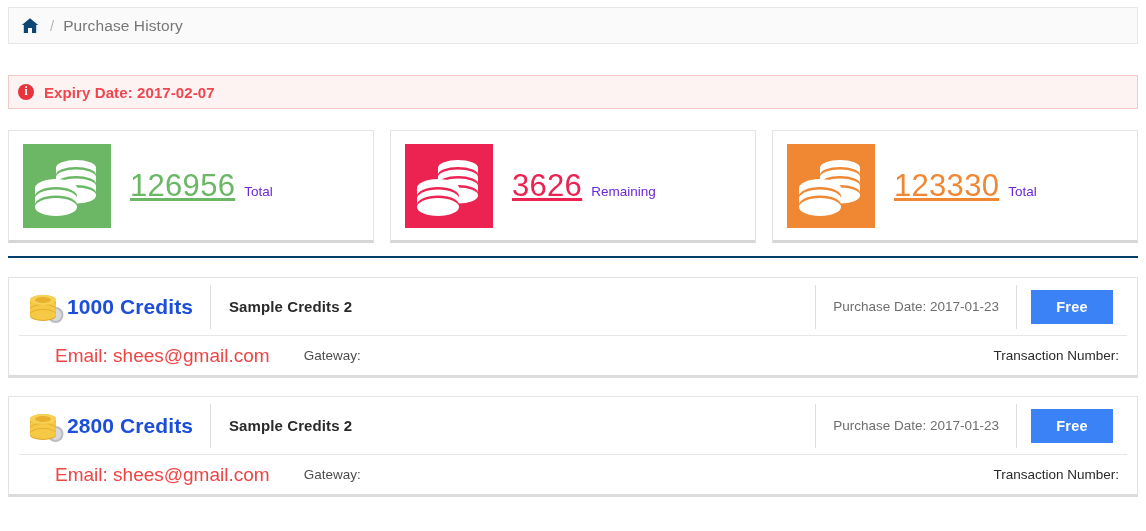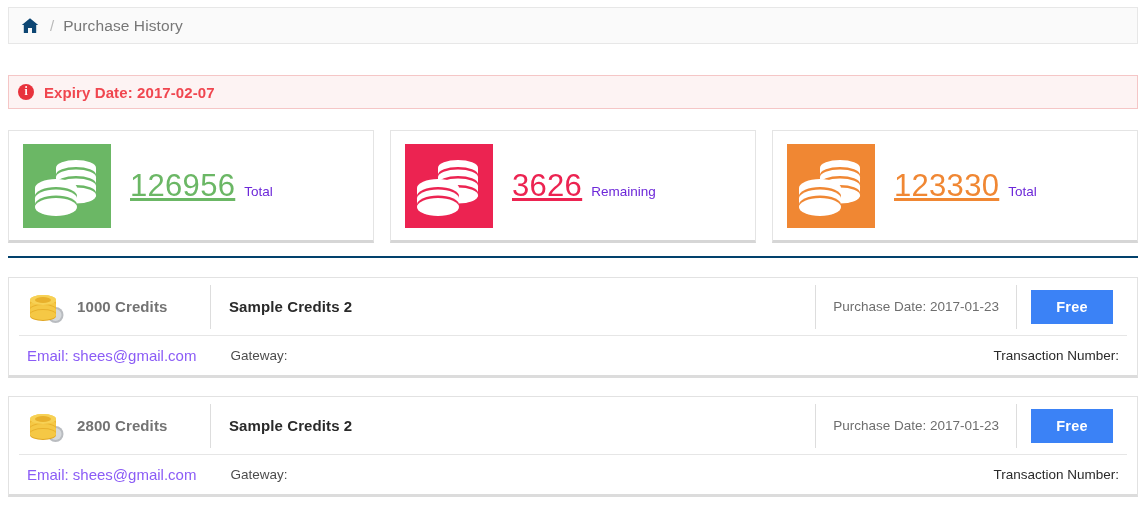--- a/index.html
+++ b/index.html
@@ -168,24 +168,23 @@
     width: 201px;
     flex: 0 0 auto;
   }
   .coin-icon {
     width: 40px;
     height: 38px;
     flex: 0 0 auto;
   }
   .coin-icon svg { display: block; }
   .pc-credits-text {
-    font-size: 15px;
+    font-size: 21px;
     font-weight: bold;
-    color: #737373;
-    margin-left: 10px;
+    color: #1d4ed8;
     letter-spacing: .1px;
   }
   .vdiv {
     width: 1px;
     height: 44px;
     background: #dddddd;
     flex: 0 0 auto;
   }
   .pc-title {
     font-size: 15px;
@@ -221,24 +220,25 @@
   }
   .pc-footer {
     border-top: 1px solid #e6e6e6;
     margin: 0 10px;
     height: 40px;
     display: flex;
     align-items: center;
     position: relative;
   }
   .pc-f-email {
-    font-size: 15px;
-    color: #8b5cf6;
+    font-size: 19px;
+    color: #ef4444;
     padding-left: 8px;
     white-space: nowrap;
+    margin-left: 28px;
   }
   .pc-f-gateway {
     font-size: 13.5px;
     color: #4d4d4d;
     margin-left: 34px;
     white-space: nowrap;
   }
   .pc-f-spacer { flex: 1 1 auto; }
   .pc-f-txn {
     font-size: 13.5px;

